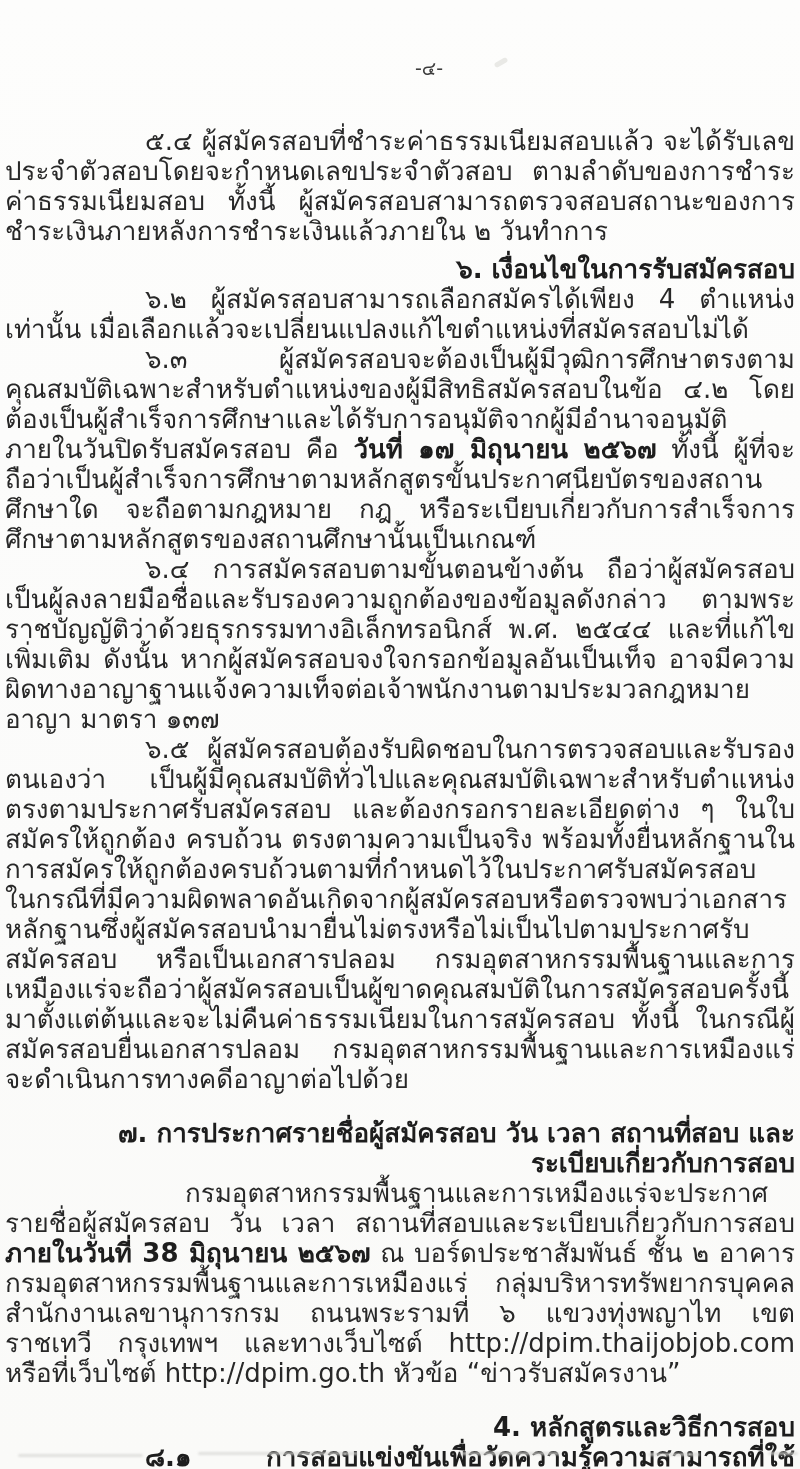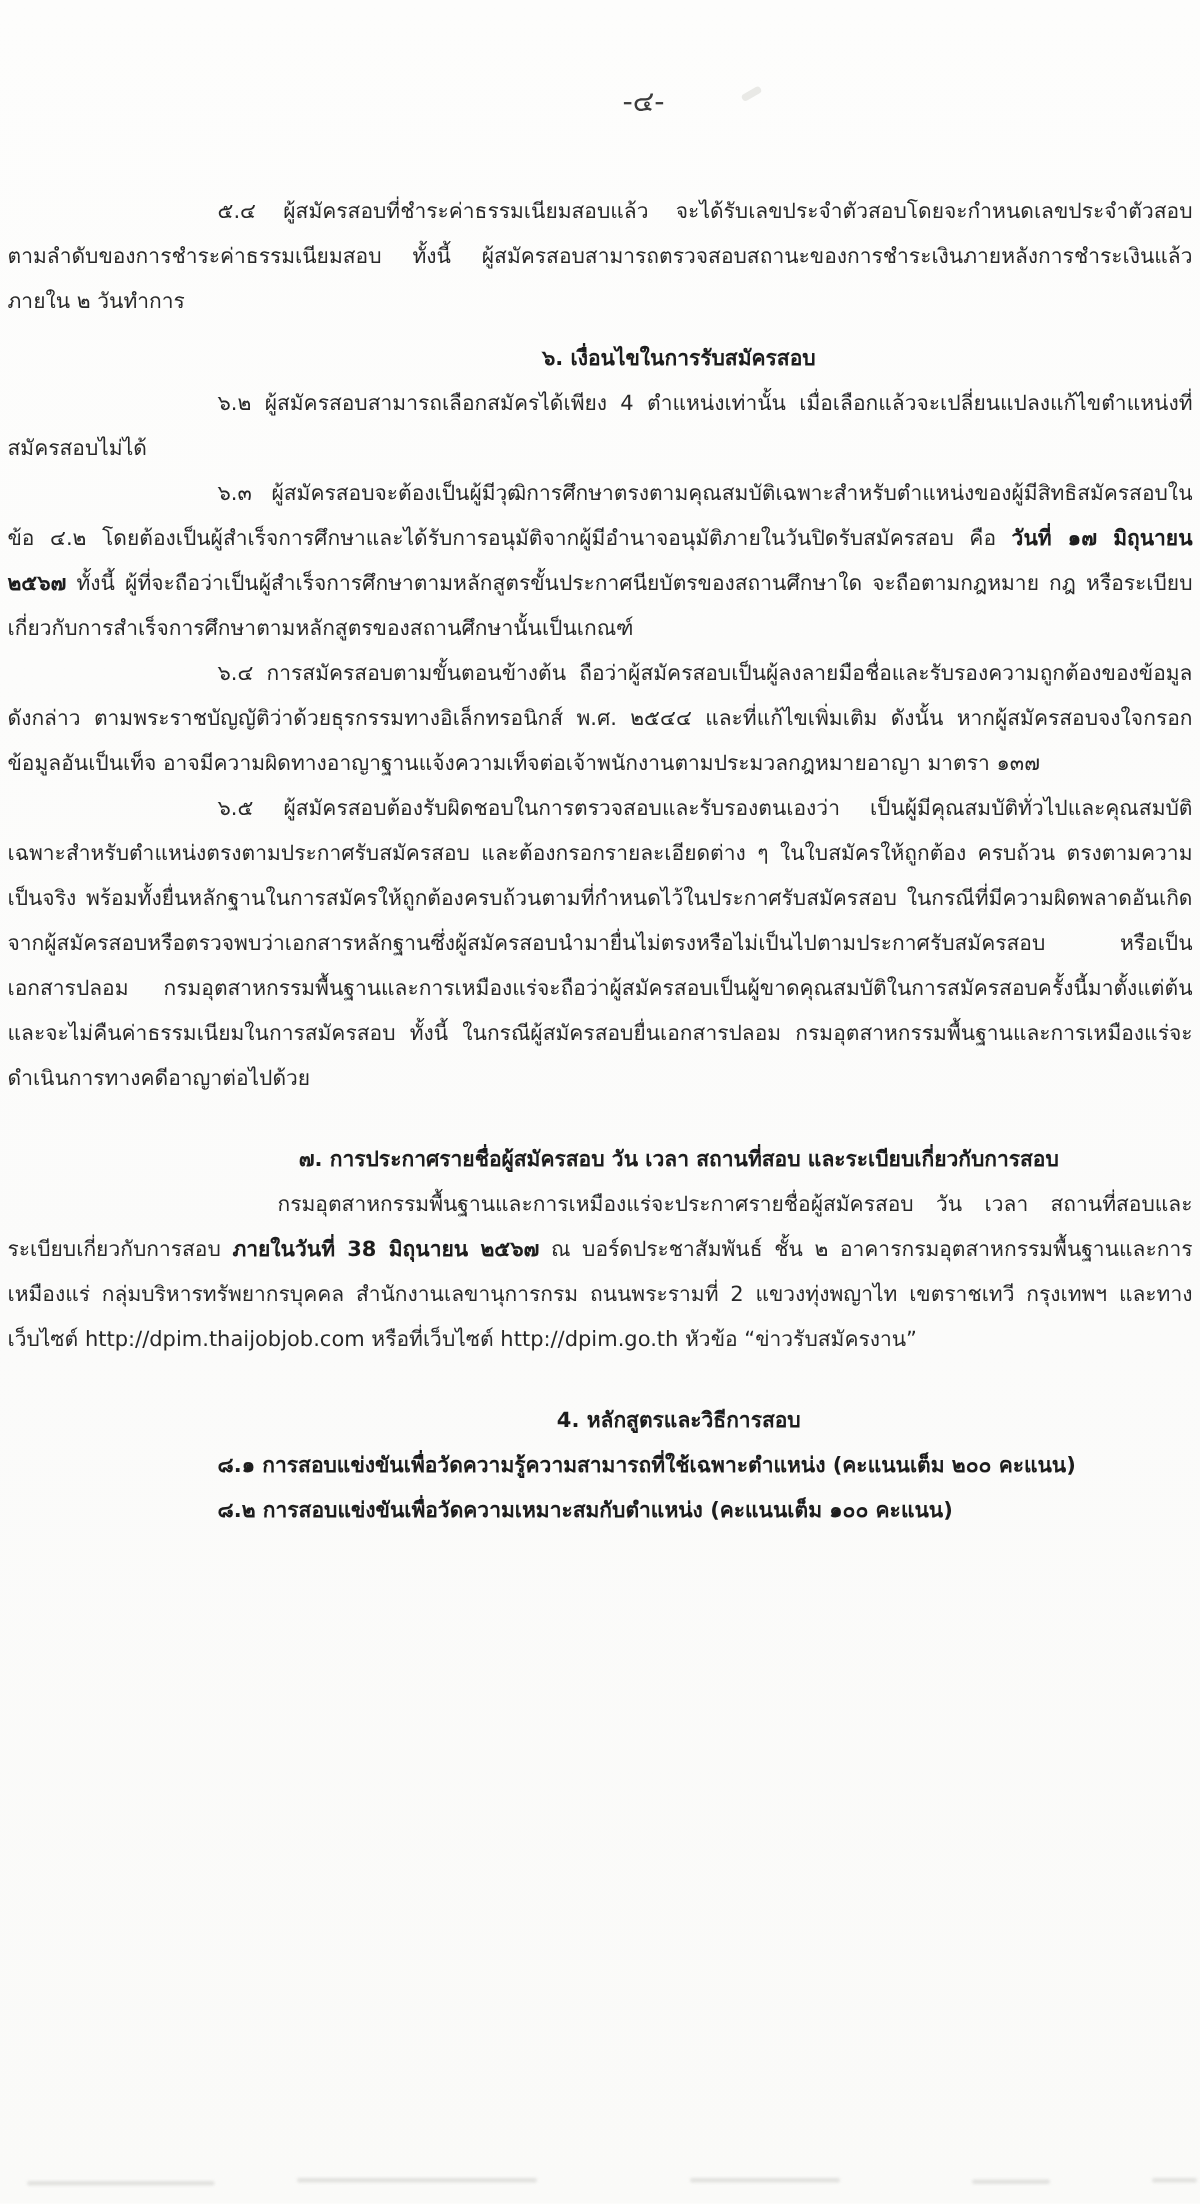--- a/index.html
+++ b/index.html
@@ -25,32 +25,32 @@
     margin: 0;
     padding-top: 56px;
     padding-left: 58px;
     text-align: center;
     font-size: 19px;
     line-height: 24px;
     color: #3c3c3c;
   }
   p, h3 {
     margin: 0;
-    font-size: 14px;
+    font-size: 26px;
     line-height: 30px;
     font-weight: normal;
     text-align: justify;
     color: #282828;
   }
   .clause   { text-indent: 140px; }
   .sub      { text-indent: 180px; }
   .heading  {
     margin-left: 105px;
     font-weight: 700;
-    text-align: center;
+    text-align: right;
     color: #1d1d1d;
   }
   .bold-line { font-weight: 700; color: #1d1d1d; }
   strong { font-weight: 700; color: #1d1d1d; }
   .mt-first { margin-top: 46px; }
   .mt-sm    { margin-top: 8px;  }
   .mt-md    { margin-top: 24px; }
   
   .artifact {
     position: absolute;
@@ -97,21 +97,21 @@
 
   <p class="clause">๖.๔ การสมัครสอบตามขั้นตอนข้างต้น ถือว่าผู้สมัครสอบเป็นผู้ลงลายมือชื่อและรับรองความถูกต้องของข้อมูลดังกล่าว ตามพระราชบัญญัติว่าด้วยธุรกรรมทางอิเล็กทรอนิกส์ พ.ศ. ๒๕๔๔ และที่แก้ไขเพิ่มเติม ดังนั้น หากผู้สมัครสอบจงใจกรอกข้อมูลอันเป็นเท็จ อาจมีความผิดทางอาญาฐานแจ้งความเท็จต่อเจ้าพนักงานตามประมวลกฎหมายอาญา มาตรา ๑๓๗</p>
 
   <p class="clause">๖.๕ ผู้สมัครสอบต้องรับผิดชอบในการตรวจสอบและรับรองตนเองว่า เป็นผู้มีคุณสมบัติทั่วไปและคุณสมบัติเฉพาะสำหรับตำแหน่งตรงตามประกาศรับสมัครสอบ และต้องกรอกรายละเอียดต่าง ๆ ในใบสมัครให้ถูกต้อง ครบถ้วน ตรงตามความเป็นจริง พร้อมทั้งยื่นหลักฐานในการสมัครให้ถูกต้องครบถ้วนตามที่กำหนดไว้ในประกาศรับสมัครสอบ ในกรณีที่มีความผิดพลาดอันเกิดจากผู้สมัครสอบหรือตรวจพบว่าเอกสารหลักฐานซึ่งผู้สมัครสอบนำมายื่นไม่ตรงหรือไม่เป็นไปตามประกาศรับสมัครสอบ หรือเป็นเอกสารปลอม กรมอุตสาหกรรมพื้นฐานและการเหมืองแร่จะถือว่าผู้สมัครสอบเป็นผู้ขาดคุณสมบัติในการสมัครสอบครั้งนี้มาตั้งแต่ต้นและจะไม่คืนค่าธรรมเนียมในการสมัครสอบ ทั้งนี้ ในกรณีผู้สมัครสอบยื่นเอกสารปลอม กรมอุตสาหกรรมพื้นฐานและการเหมืองแร่จะดำเนินการทางคดีอาญาต่อไปด้วย</p>
 
   <h3 class="heading mt-md">๗. การประกาศรายชื่อผู้สมัครสอบ วัน เวลา สถานที่สอบ และระเบียบเกี่ยวกับการสอบ</h3>
 
   <p class="sub">
     <span>กรมอุตสาหกรรมพื้นฐานและการเหมืองแร่จะประกาศรายชื่อผู้สมัครสอบ วัน เวลา สถานที่สอบและระเบียบเกี่ยวกับการสอบ </span>
     <strong>ภายในวันที่ 38 มิถุนายน ๒๕๖๗</strong>
-    <span> ณ บอร์ดประชาสัมพันธ์ ชั้น ๒ อาคารกรมอุตสาหกรรมพื้นฐานและการเหมืองแร่ กลุ่มบริหารทรัพยากรบุคคล สำนักงานเลขานุการกรม ถนนพระรามที่ 2 แขวงทุ่งพญาไท เขตราชเทวี กรุงเทพฯ และทางเว็บไซต์ http://dpim.thaijobjob.com หรือที่เว็บไซต์ http://dpim.go.th หัวข้อ “ข่าวรับสมัครงาน”</span>
+    <span> ณ บอร์ดประชาสัมพันธ์ ชั้น ๒ อาคารกรมอุตสาหกรรมพื้นฐานและการเหมืองแร่ กลุ่มบริหารทรัพยากรบุคคล สำนักงานเลขานุการกรม ถนนพระรามที่ ๖ แขวงทุ่งพญาไท เขตราชเทวี กรุงเทพฯ และทางเว็บไซต์ http://dpim.thaijobjob.com หรือที่เว็บไซต์ http://dpim.go.th หัวข้อ “ข่าวรับสมัครงาน”</span>
   </p>
 
   <h3 class="heading mt-md">4. หลักสูตรและวิธีการสอบ</h3>
 
   <p class="clause bold-line">๘.๑ การสอบแข่งขันเพื่อวัดความรู้ความสามารถที่ใช้เฉพาะตำแหน่ง (คะแนนเต็ม ๒๐๐ คะแนน)</p>
 
 
   <p class="clause bold-line">๘.๒ การสอบแข่งขันเพื่อวัดความเหมาะสมกับตำแหน่ง (คะแนนเต็ม ๑๐๐ คะแนน)</p>
 
   <div>

